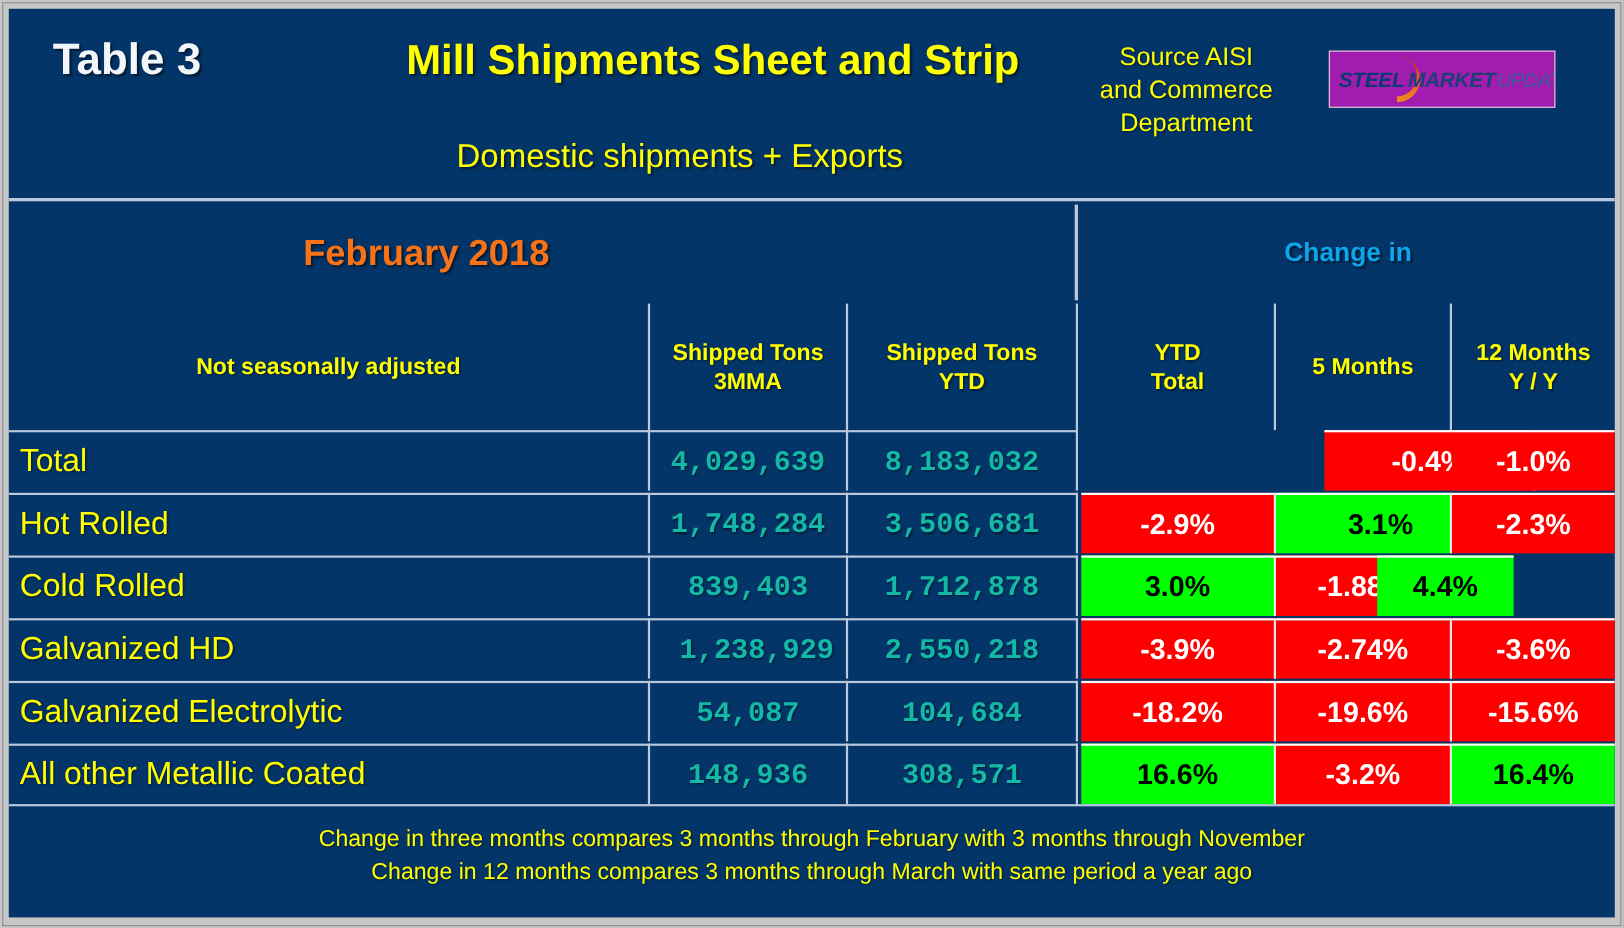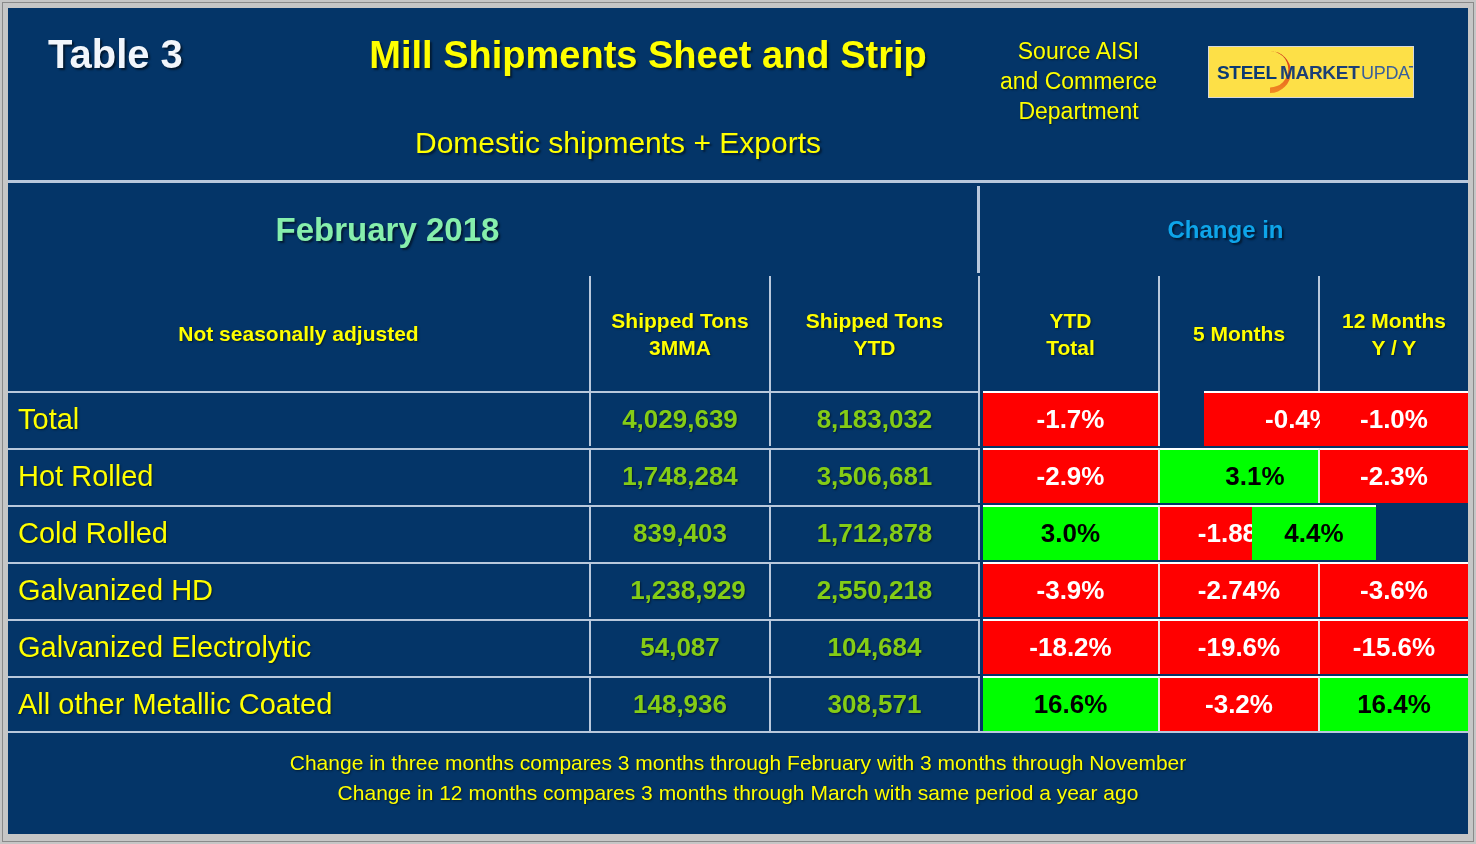--- a/index.html
+++ b/index.html
@@ -96,24 +96,25 @@
     text-shadow: 1px 1px 2px rgba(0,0,0,.5);
   }
 
   
   #logo {
     position: absolute;
     left: 1200px;
     top: 38px;
     width: 206px;
     height: 52px;
-    background: #fde047;
+    background: #a21caf;
     border: 1px solid #d8d8d8;
     box-sizing: border-box;
     overflow: hidden;
+    font-style: italic;
   }
   #logo svg { display:block; }
 
   
   .hrule {
     position: absolute;
     left: 0;
     width: 1460px;
     height: 3px;
     background: #b9c8dc;
@@ -132,21 +133,21 @@
     width: 972px; height: 87px;
     border-right: 3px solid #b9c8dc;
     box-sizing: border-box;
     display: flex; align-items: center;
   }
   #sec-left .txt {
     width: 100%;
     text-align: center;
     font-size: 33px;
     font-weight: bold;
-    color: #86efac;
+    color: #f97316;
     text-shadow: 2px 2px 2px rgba(0,0,0,.5);
     padding-right: 210px;
     box-sizing: border-box;
   }
   #sec-right {
     position: absolute;
     left: 975px; top: 3px;
     width: 485px; height: 87px;
     display: flex; align-items: center; justify-content: center;
     font-size: 24px;
@@ -208,22 +209,23 @@
     font-size: 29px;
     font-weight: normal;
     color: #ffff00;
     text-shadow: 1px 1px 2px rgba(0,0,0,.5);
     white-space: nowrap;
   }
   .dcell.num {
     justify-content: center;
     font-size: 26px;
     font-weight: bold;
-    color: #84cc16;
-    text-shadow: 1px 1px 2px rgba(0,0,0,.5);
+    color: #14b8a6;
+    text-shadow: 1px 1px 2px rgba(0,0,0,.5);
+    font-family: Liberation Mono, monospace;
   }
   .dcell.pct {
     justify-content: center;
     font-size: 26px;
     font-weight: bold;
     border-top-color: #ffffff;
     border-right-color: #e8e8e8;
   }
   .dcell.pct.last { border-right: none; }
   .neg { background: #ff0000; color: #ffffff; }
@@ -319,21 +321,20 @@
         </span>
       </div>
     </div>
 
     <div id="rows">
 
       <div class="drow" style="top:0px;">
         <div class="dcell label" style="left:0px;width:583px;">Total</div>
         <div class="dcell num" style="left:583px;width:180px;">4,029,639</div>
         <div class="dcell num" style="left:763px;width:209px;">8,183,032</div>
-        <div class="dcell pct neg" style="left:975px;width:177px;">-1.7%</div>
         <div class="dcell pct neg" style="left:1152px;width:192px;margin-left:44px;">-0.4%</div>
         <div class="dcell pct neg last" style="left:1312px;width:148px;">-1.0%</div>
       </div>
 
       <div class="drow" style="top:57px;">
         <div class="dcell label" style="left:0px;width:583px;">Hot Rolled</div>
         <div class="dcell num" style="left:583px;width:180px;">1,748,284</div>
         <div class="dcell num" style="left:763px;width:209px;">3,506,681</div>
         <div class="dcell pct neg" style="left:975px;width:177px;">-2.9%</div>
         <div class="dcell pct pos" style="left:1152px;width:160px;padding-left:32px;">3.1%</div>

